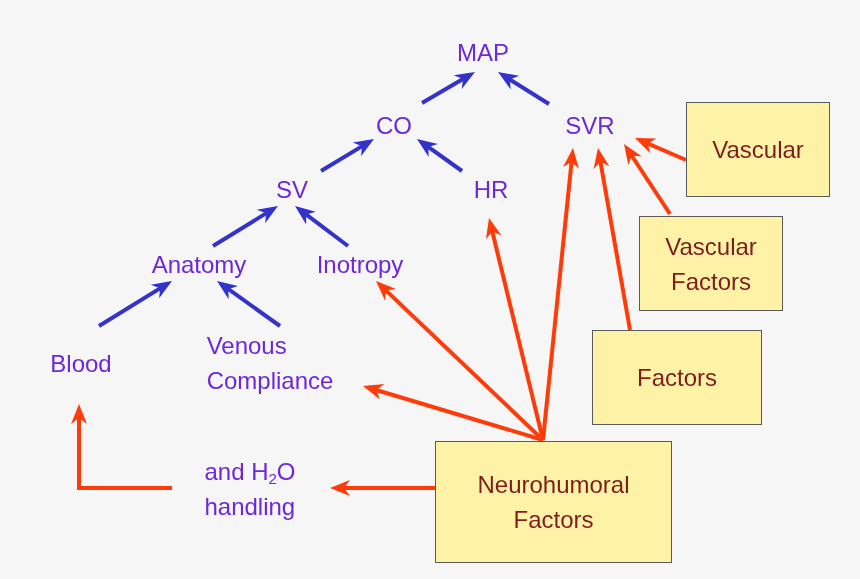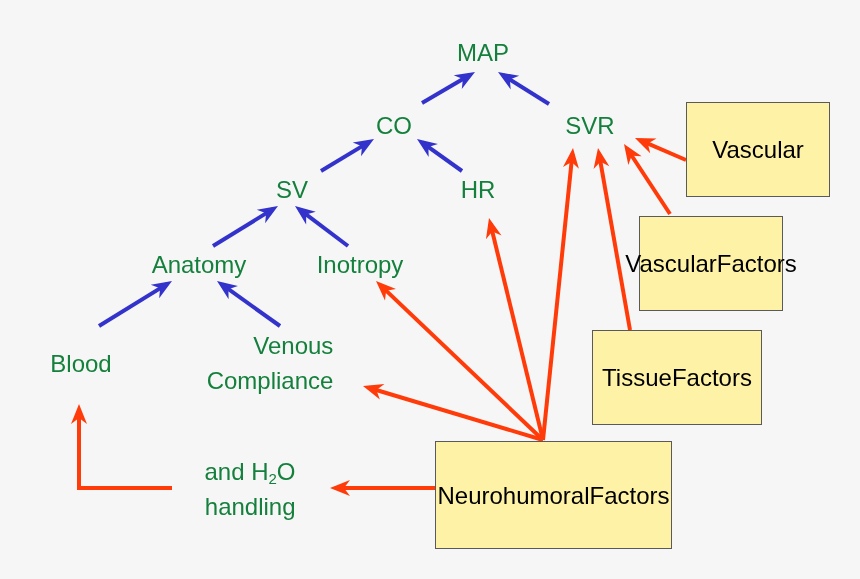--- a/index.html
+++ b/index.html
@@ -1,19 +1,19 @@
 <!DOCTYPE html>
 <html><head>
 <meta charset="utf-8">
 <style>
   html, body { margin: 0; padding: 0; }
   body { width: 860px; height: 579px; background: #f6f6f6; position: relative; overflow: hidden; font-family: "Liberation Sans", sans-serif; }
   svg.arrows { position: absolute; left: 0; top: 0; }
-  .node { position: absolute; color: #15803d; font-size: 24px; line-height: 35px; text-align: right; transform: translate(-50%, -50%); white-space: nowrap; }
-  .box { position: absolute; background: #fef2a6; border: 1.5px solid #5a5a5a; color: #000000; font-size: 24px; line-height: 35px; display: flex; flex-direction: row; align-items: center; justify-content: center; box-sizing: border-box; }
+  .node { position: absolute; color: #6d28d9; font-size: 24px; line-height: 35px; text-align: left; transform: translate(-50%, -50%); white-space: nowrap; }
+  .box { position: absolute; background: #fef2a6; border: 1.5px solid #5a5a5a; color: #7f1d1d; font-size: 24px; line-height: 35px; display: flex; flex-direction: column; align-items: center; justify-content: center; box-sizing: border-box; }
   .line { display: block; }
   sub { font-size: 15px; vertical-align: -4px; line-height: 0; }
   sup { font-size: 15px; vertical-align: 9px; line-height: 0; }
 </style>
 </head>
 <body>
 
 <svg class="arrows" width="860" height="579">
   <g id="edge-layer">
       <g>
@@ -87,21 +87,21 @@
         <line x1="79" y1="430" x2="79" y2="410" stroke="#ff3b0a" stroke-width="4"></line>
         <polygon points="79,404 87,424 79,418 71,424" fill="#ff3b0a"></polygon>
       </g>
     </g>
 </svg>
 
 <div class="node" style="left:483px;top:52px">MAP</div>
 <div class="node" style="left:394px;top:125px">CO</div>
 <div class="node" style="left:590px;top:125px">SVR</div>
 <div class="node" style="left:292px;top:189px">SV</div>
-<div class="node" style="left:478px;top:189px">HR</div>
+<div class="node" style="left:491px;top:189px">HR</div>
 <div class="node" style="left:199px;top:264px">Anatomy</div>
 <div class="node" style="left:360px;top:264px">Inotropy</div>
 
 <div class="node" style="left:81px;top:363px">
   <span class="line">Blood</span>
 </div>
 
 <div class="node" style="left:270px;top:363px">
   <span class="line">Venous</span>
   <span class="line">Compliance</span>
@@ -113,19 +113,18 @@
 </div>
 
 <div class="box" style="left:686px;top:102px;width:144px;height:95px">
   <span class="line">Vascular</span>
 </div>
 <div class="box" style="left:639px;top:216px;width:144px;height:95px">
   <span class="line">Vascular</span>
   <span class="line">Factors</span>
 </div>
 <div class="box" style="left:592px;top:330px;width:170px;height:95px">
-  <span class="line">Tissue</span>
   <span class="line">Factors</span>
 </div>
-<div class="box" style="left:435px;top:441px;width:237px;height:108px">
+<div class="box" style="left:435px;top:441px;width:237px;height:122px">
   <span class="line">Neurohumoral</span>
   <span class="line">Factors</span>
 </div>
 
 </body></html>

